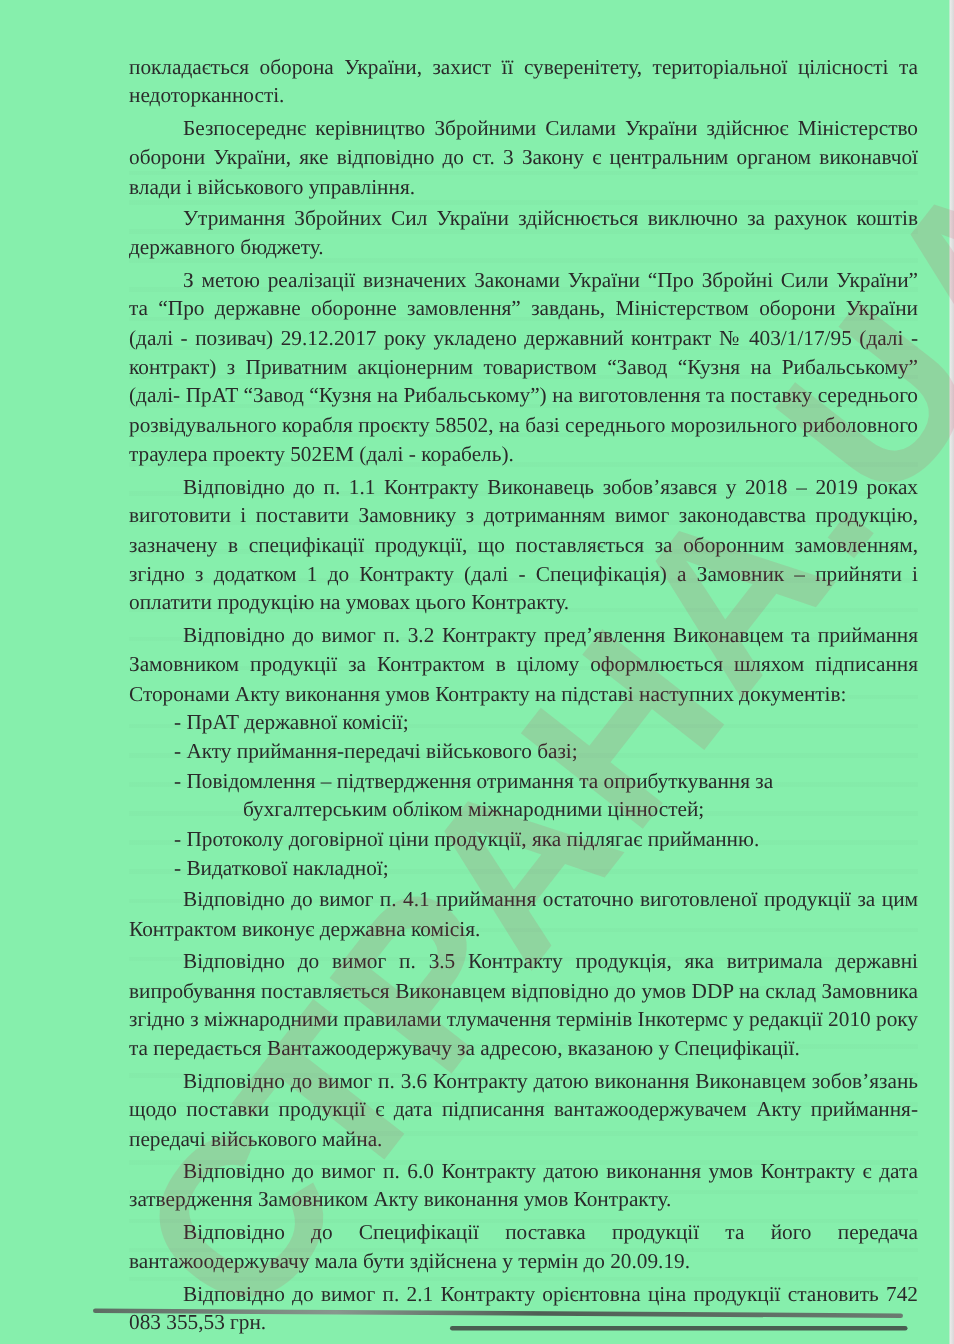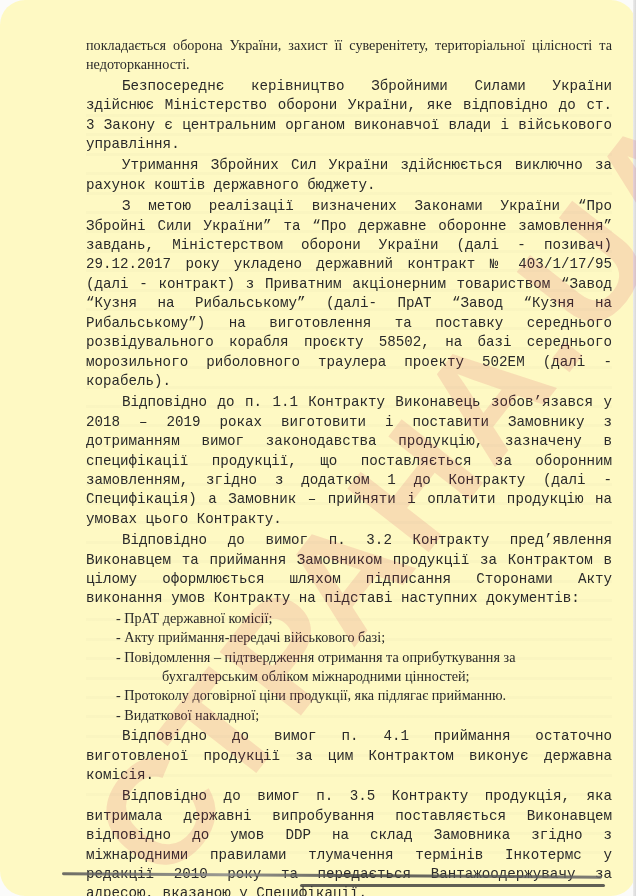--- a/index.html
+++ b/index.html
@@ -2,28 +2,28 @@
 <html><head>
   <meta charset="utf-8">
   <style>
     html, body { margin: 0; padding: 0; }
     body {
       width: 636px; height: 896px; overflow: hidden; position: relative;
       background: #fbfbfa;
       font-family: "Liberation Serif", "DejaVu Serif", serif;
       color: #2a2a2a;
     }
-    .page { position: absolute; left: 0; top: 0; width: 636px; height: 896px; background: #fef9c3; border-radius: 25px; }
+    .page { position: absolute; left: 0; top: 0; width: 636px; height: 896px; background: #86efac; }
     .right-edge { position: absolute; right: 0; top: 0; width: 3px; height: 896px; background: linear-gradient(to right, #ececec, #d8d8d8); }
     .text-block {
       position: absolute; left: 86px; top: 36px; width: 526px;
       font-size: 14.2px; line-height: 19.4px;
     }
     .p { margin: 0; text-align: justify; text-indent: 36px; }
-    .p.gap { margin-top: 2px; font-family: Liberation Mono, monospace; }
+    .p.gap { margin-top: 2px; }
     .p.noindent { text-indent: 0; }
     .li { margin: 0; padding-left: 30px; text-indent: 0; text-align: justify; }
     .li .cont { display: block; padding-left: 46px; }
     .bottom-rule {
       position: absolute; left: 62px; top: 874px; width: 540px; height: 3px;
       background: linear-gradient(to right, #555 0%, #888 30%, #444 55%, #666 100%);
       transform: rotate(0.35deg); opacity: 0.85; border-radius: 2px;
     }
     .bottom-rule2 {
       position: absolute; left: 300px; top: 884px; width: 305px; height: 3px;

